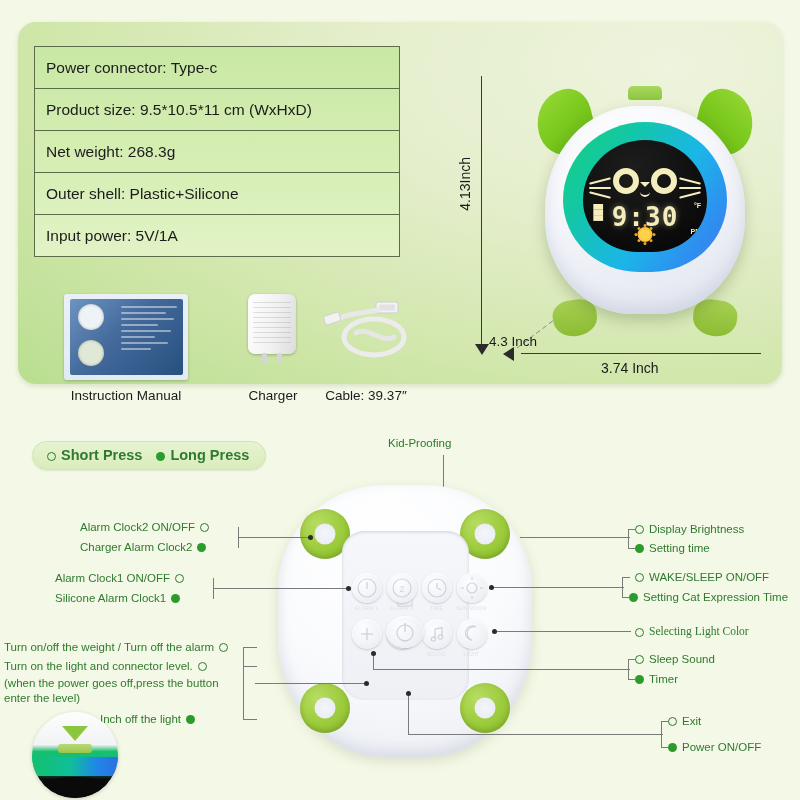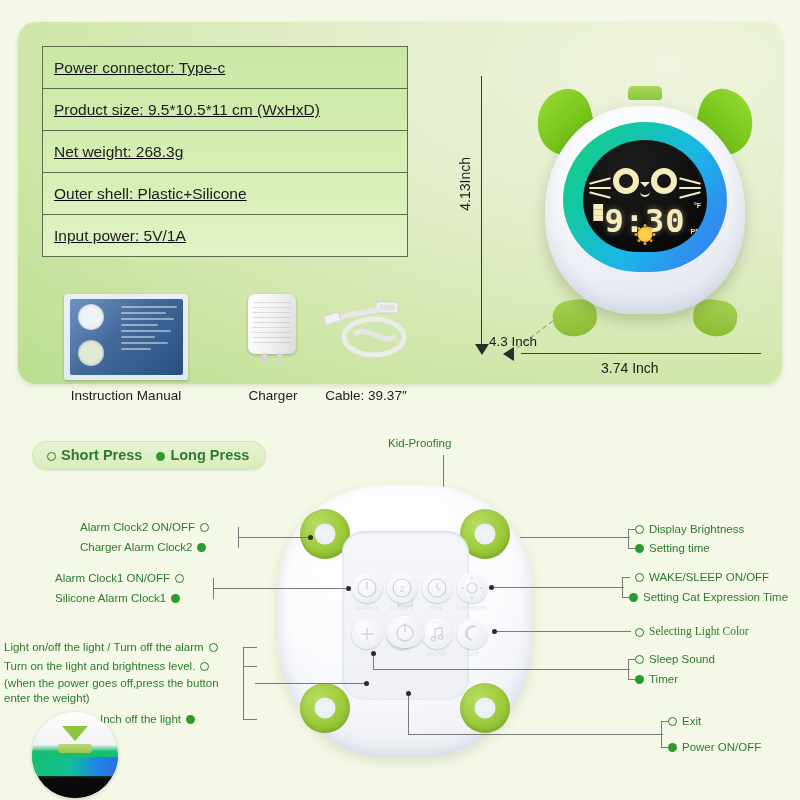--- a/index.html
+++ b/index.html
@@ -15,24 +15,23 @@
   
   .top-card{
     position:absolute;left:18px;top:22px;width:764px;height:362px;
     border-radius:18px;
     background:
       radial-gradient(120% 130% at 85% 12%, #eef4dd 0%, #e4eecb 35%, #cfe6a8 70%, #b7de8e 100%),
       linear-gradient(120deg,#b5dd8a 0%,#dbeebb 45%,#e9f2d4 100%);
     box-shadow:0 2px 5px rgba(90,120,60,.18);
   }
   .spec-table{
-    position:absolute;left:24px;top:24px;width:364px;
+    position:absolute;left:16px;top:24px;width:364px;
     border:1px solid #5c6b4a;
     background:linear-gradient(180deg,#c9e8a4 0%,#d6eeb4 55%,#e2f3c6 100%);
-    text-decoration:underline;
   }
   .spec-row{
     height:41px;line-height:41px;
     border-bottom:1px solid #5c6b4a;
     padding-left:11px;
     font-size:15.5px;color:#1c1c1c;
     white-space:nowrap;overflow:hidden;
   }
   .spec-row:last-child{border-bottom:none;}
   .acc-cap{
@@ -167,21 +166,21 @@
     border-top:5px solid #f6edbd;
   }
   .mouth{
     position:absolute;left:50%;top:49px;transform:translateX(-50%);
     width:10px;height:6px;border-bottom:2px solid #f6edbd;border-radius:0 0 6px 6px;
   }
   .whisk{position:absolute;height:2px;background:#f6edbd;border-radius:1px;}
   .digits{
     position:absolute;left:50%;top:62px;transform:translateX(-50%);
     font-family:"DejaVu Sans Mono", monospace;
-    font-size:32px;font-weight:bold;color:#f6edbd;letter-spacing:1px;
+    font-size:26px;font-weight:bold;color:#f6edbd;letter-spacing:1px;
     text-shadow:0 0 6px rgba(246,237,189,.45);
   }
   .pm{
     position:absolute;right:6px;top:88px;font-size:7px;color:#f6edbd;font-weight:bold;
   }
   .degc{
     position:absolute;right:6px;top:62px;font-size:7px;color:#f6edbd;font-weight:bold;
   }
   .minibars{
     position:absolute;left:8px;top:64px;width:12px;
@@ -514,27 +513,27 @@
     <span>Alarm Clock1 ON/OFF</span><span class="dot-o"></span>
   </div>
   <div class="co left" style="left:55px;top:592px;width:150px;">
     <span>Silicone Alarm Clock1</span><span class="dot-f"></span>
   </div>
   <div class="lead v" style="left:213px;top:578px;height:21px;"></div>
   <div class="lead h" style="left:213px;top:588px;width:136px;"></div>
   <div class="leaddot" style="left:346px;top:586px;"></div>
 
   <div class="co left" style="left:4px;top:641px;width:226px;">
-    <span>Light on/off the light / Turn off the alarm</span><span class="dot-o"></span>
+    <span>Turn on/off the weight / Turn off the alarm</span><span class="dot-o"></span>
   </div>
   <div class="co left" style="left:4px;top:660px;width:226px;">
-    <span>Turn on the light and brightness level.</span><span class="dot-o"></span>
+    <span>Turn on the light and connector level.</span><span class="dot-o"></span>
   </div>
   <div class="co left multiline" style="left:4px;top:676px;width:236px;text-align:left;">(when the power goes off,press the button</div>
-  <div class="co left multiline" style="left:4px;top:691px;width:236px;text-align:left;">enter the weight)</div>
+  <div class="co left multiline" style="left:4px;top:691px;width:236px;text-align:left;">enter the level)</div>
   <div class="co left" style="left:100px;top:713px;width:140px;">
     <span>Inch off the light</span><span class="dot-f"></span>
   </div>
   <div class="lead v" style="left:243px;top:647px;height:72px;"></div>
   <div class="lead h" style="left:243px;top:647px;width:14px;"></div>
   <div class="lead h" style="left:243px;top:666px;width:14px;"></div>
   <div class="lead h" style="left:243px;top:719px;width:14px;"></div>
   <div class="lead h" style="left:255px;top:683px;width:112px;"></div>
   <div class="leaddot" style="left:364px;top:681px;"></div>
 

